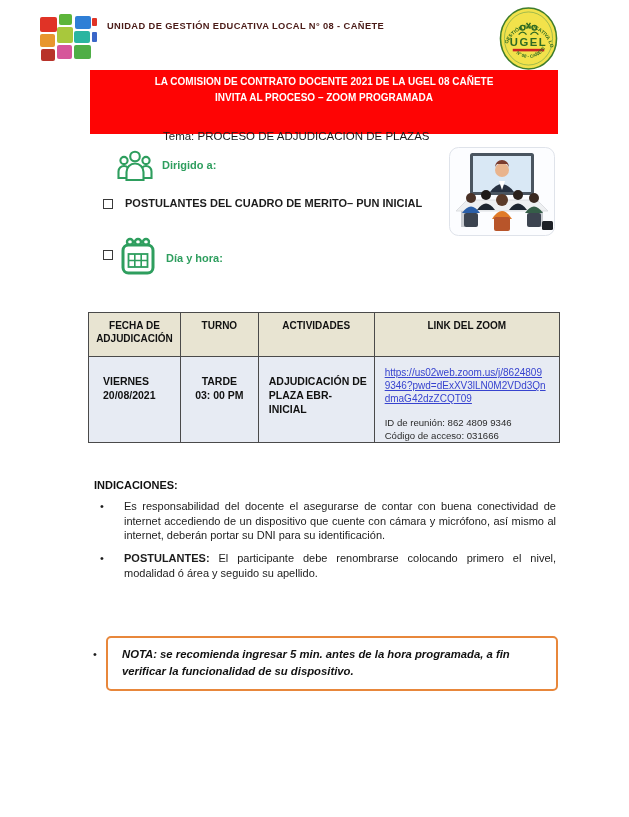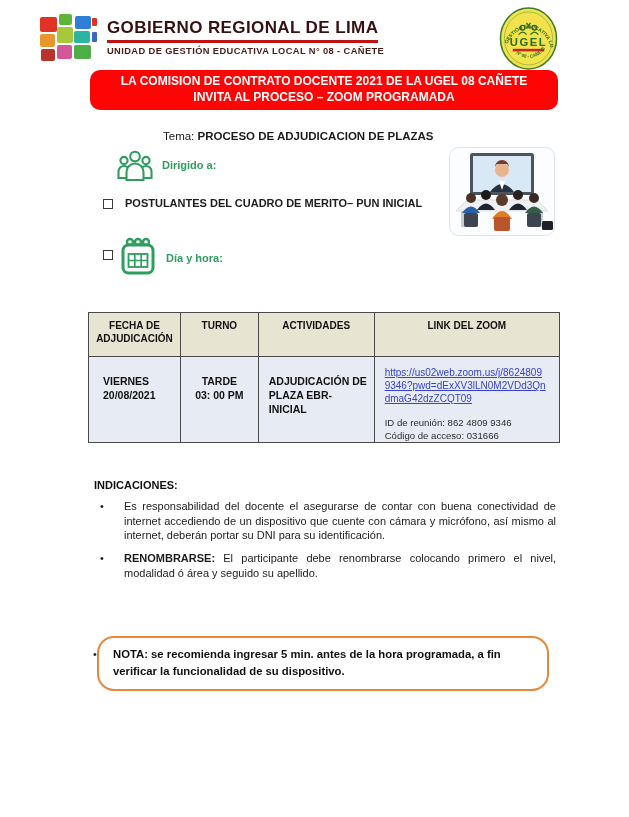--- a/index.html
+++ b/index.html
@@ -9,27 +9,27 @@
 
   
   .logo-mosaic { position:absolute; left:40px; top:14px; width:57px; height:49px; }
   .org-block { position:absolute; left:107px; top:18px; }
   .org-title { font-size:17px; font-weight:bold; color:#371011; letter-spacing:.4px;
                border-bottom:3px solid #c01414; padding-bottom:2px; display:inline-block; }
   .org-subtitle { font-size:9.3px; font-weight:bold; color:#4a1a16; letter-spacing:.4px; margin-top:3px; }
   .ugel-logo { position:absolute; left:499px; top:7px; width:59px; height:63px; }
 
   
-  .banner { position:absolute; left:90px; top:70px; width:468px; height:40px; background:#fe0404;
-            color:#ffffff; text-align:center; font-weight:bold; font-size:12px; line-height:15.5px;
-            padding-top:4px;border-radius:10px; }
+  .banner { position:absolute; left:90px; top:70px; width:468px; height:64px; background:#fe0404;
+            color:#ffffff; text-align:center; font-weight:bold; font-size:10px; line-height:15.5px;
+            padding-top:4px; }
 
   
   .tema { position:absolute; left:163px; top:130px; font-size:11.5px; color:#1c1c1c; }
-  .tema b { font-weight:bold; }
+  .tema b { font-weight:normal; }
   .people-icon { position:absolute; left:117px; top:147px; width:36px; height:38px; }
   .dirigido-label { position:absolute; left:162px; top:159px; font-size:11px; font-weight:bold; color:#2e9e5e; }
 
   .checkbox { position:absolute; width:10px; height:10px; border:1.4px solid #3a3a3a; background:#fff; }
   .audience-text { position:absolute; left:125px; top:197px; font-size:11px; font-weight:bold; color:#1c1c1c; }
 
   .meeting-art { position:absolute; left:449px; top:147px; width:106px; height:89px; }
 
   .calendar-icon { position:absolute; left:119px; top:237px; width:37px; height:40px; }
   .diahora-label { position:absolute; left:166px; top:252px; font-size:11px; font-weight:bold; color:#2e9e5e; }
@@ -48,22 +48,22 @@
   .link-meta { margin-top:11px; font-size:9.6px; line-height:13px; color:#2b2b2b; }
 
   
   .indic-title { position:absolute; left:78px; top:479px; font-size:11px; font-weight:bold; color:#111;padding-left:16px; }
   .bullet-item { position:absolute; width:456px; font-size:11px; line-height:14.6px; color:#1c1c1c; }
   .bullet-item .dot { position:absolute; left:0; top:0; font-size:11px; }
   .bullet-item .txt { display:block; margin-left:24px; text-align:justify; }
   .bullet-item .lead { font-weight:bold; }
 
   
-  .nota-box { position:absolute; left:97px; top:636px; width:452px; height:55px;
-              border:2.5px solid #e8873b; border-radius:17px; }
+  .nota-box { position:absolute; left:106px; top:636px; width:452px; height:55px;
+              border:2.5px solid #e8873b; border-radius:5px;font-style:italic; }
   .nota-dot { position:absolute; left:93px; top:648px; font-size:11px; color:#1c1c1c; }
   .nota-text { padding:8px 14px 0 14px; font-size:11.3px; font-weight:bold; line-height:16.5px; color:#111; }
 </style>
 </head>
 <body>
 
 <div class="page">
 
   <svg class="logo-mosaic" viewBox="0 0 57 49">
     <rect x="0" y="3" width="17" height="15" rx="2" fill="#e03326"></rect>
@@ -73,21 +73,20 @@
     <rect x="0" y="20" width="15" height="13" rx="2" fill="#e8962e"></rect>
     <rect x="34" y="17" width="16" height="12" rx="2" fill="#2ab5a0"></rect>
     <rect x="17" y="13" width="16" height="16" rx="2" fill="#a8c83c"></rect>
     <rect x="1" y="35" width="14" height="12" rx="2" fill="#b8332a"></rect>
     <rect x="17" y="31" width="15" height="14" rx="2" fill="#d6569a"></rect>
     <rect x="34" y="31" width="17" height="14" rx="2" fill="#4fae46"></rect>
     <rect x="52" y="18" width="5" height="10" rx="1" fill="#3a66c8"></rect>
   </svg>
 
   <div class="org-block">
-    <div class="org-title">GOBIERNO REGIONAL DE LIMA</div>
     <div class="org-subtitle">UNIDAD DE GESTIÓN EDUCATIVA LOCAL N° 08 - CAÑETE</div>
   </div>
 
   <svg class="ugel-logo" viewBox="0 0 60 64">
     <ellipse cx="30" cy="32" rx="28.5" ry="31" fill="#f2e24b" stroke="#3f7d2c" stroke-width="1.6"></ellipse>
     <ellipse cx="30" cy="32" rx="24.5" ry="27" fill="none" stroke="#6aa04a" stroke-width="0.6"></ellipse>
     <defs>
       <path id="arcTop" d="M 8,40 A 23,26 0 0 1 52,40"></path>
       <path id="arcBot" d="M 11,38 A 21,24 0 0 0 49,38"></path>
     </defs>
@@ -198,21 +197,21 @@
 
   <div class="indic-title">INDICACIONES:</div>
 
   <div class="bullet-item" style="left:100px; top:499px;">
     <span class="dot">•</span>
     <span class="txt">Es responsabilidad del docente el asegurarse de contar con buena conectividad de internet accediendo de un dispositivo que cuente con cámara y micrófono, así mismo al internet, deberán portar su DNI para su identificación.</span>
   </div>
 
   <div class="bullet-item" style="left:100px; top:551px;">
     <span class="dot">•</span>
-    <span class="txt"><span class="lead">RENOMBRARSE:</span><span> El participante debe renombrarse colocando primero el nivel, modalidad ó área y seguido su apellido.</span></span>
+    <span class="txt"><span class="lead">POSTULANTES:</span><span> El participante debe renombrarse colocando primero el nivel, modalidad ó área y seguido su apellido.</span></span>
   </div>
 
   <span class="nota-dot">•</span>
   <div class="nota-box">
     <div class="nota-text">NOTA: se recomienda ingresar 5 min. antes de la hora programada, a fin verificar la funcionalidad de su dispositivo.</div>
   </div>
 
 </div>
 
 </body></html>

